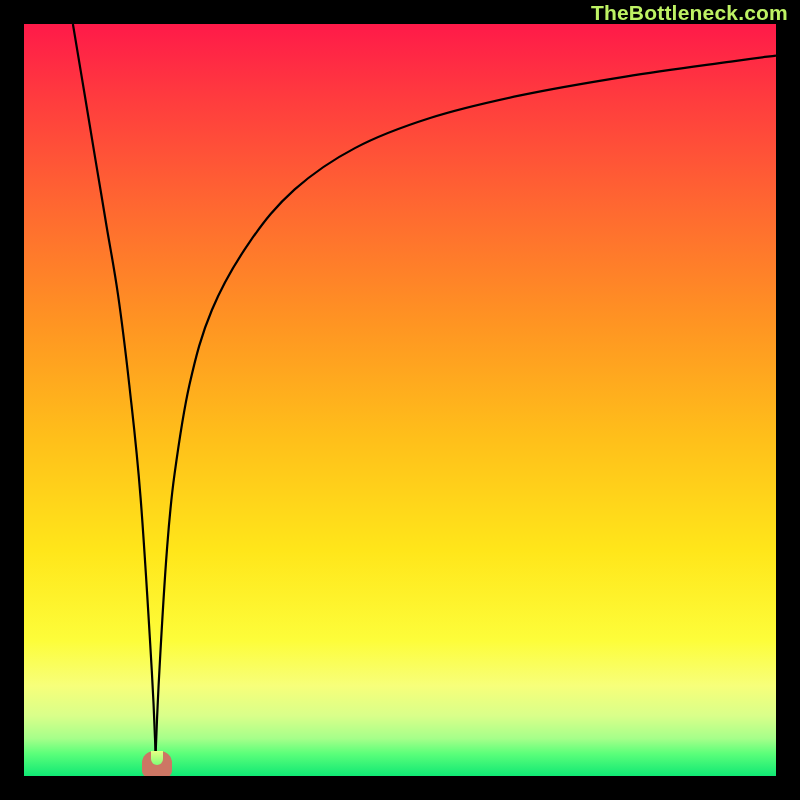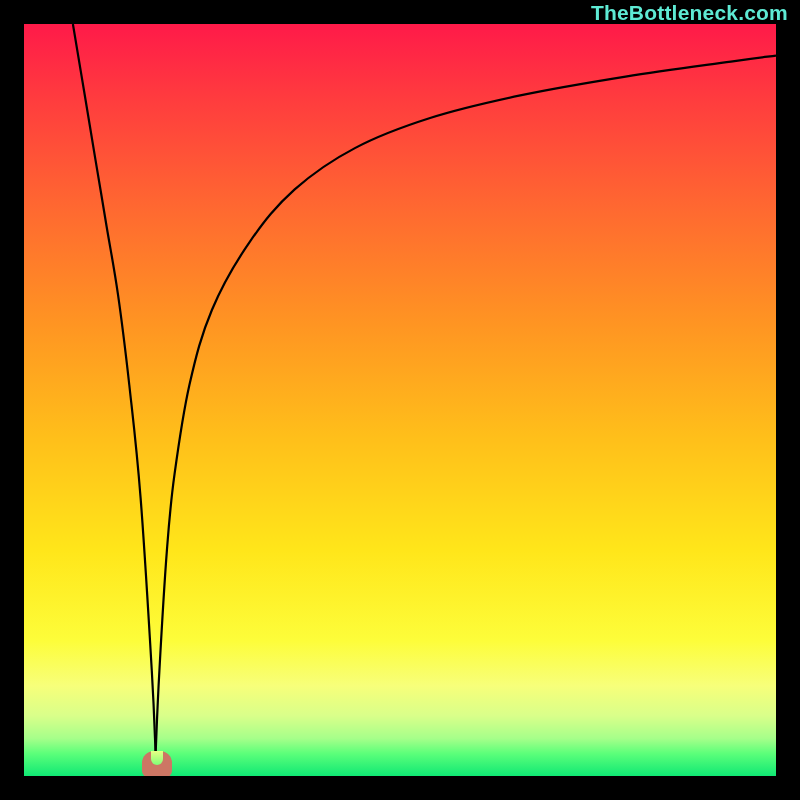--- a/index.html
+++ b/index.html
@@ -67,21 +67,21 @@
     background: linear-gradient(to bottom, #e9ff84, #7fff78);
     border-radius: 0 0 7px 7px;
   }
   .watermark {
     position: absolute;
     top: 1px;
     right: 12px;
     font-family: Arial, Helvetica, sans-serif;
     font-size: 21px;
     font-weight: 600;
-    color: #5eead4;
+    color: #bef264;
     letter-spacing: 0.2px;
   }
 </style>
 </head>
 <body>
 
 <div class="frame">
   <div class="watermark">TheBottleneck.com</div>
 
   <div class="plot">

